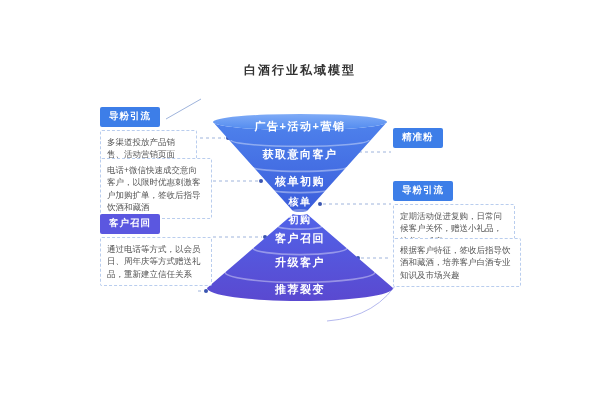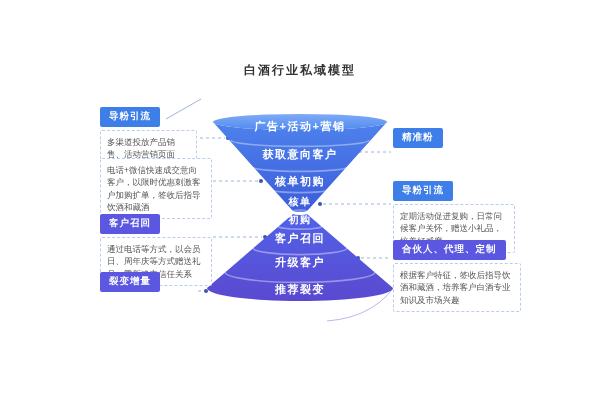--- a/index.html
+++ b/index.html
@@ -100,30 +100,28 @@
   <div class="blk" style="left:100px;top:158px;width:112px">
     <div class="note">电话+微信快速成交意向客户，以限时优惠刺激客户加购扩单，签收后指导饮酒和藏酒</div>
   </div>
 
   <div class="blk" style="left:100px;top:212px;width:112px">
     <div class="badge badge-purple">客户召回</div>
     <div class="note">通过电话等方式，以会员日、周年庆等方式赠送礼品，重新建立信任关系</div>
   </div>
 
   <div class="blk" style="left:100px;top:270px;width:97px">
-    <div class="badge badge-purple">裂变增量</div>
   </div>
 
   <div class="blk" style="left:393px;top:126px;width:126px">
     <div class="badge badge-blue">精准粉</div>
   </div>
 
   <div class="blk" style="left:393px;top:179px;width:122px">
     <div class="badge badge-blue">导粉引流</div>
     <div class="note">定期活动促进复购，日常问候客户关怀，赠送小礼品，培养好感度</div>
   </div>
 
   <div class="blk" style="left:393px;top:238px;width:128px">
-    <div class="badge badge-purple">合伙人、代理、定制</div>
     <div class="note">根据客户特征，签收后指导饮酒和藏酒，培养客户白酒专业知识及市场兴趣</div>
   </div>
 
 </div>
 
 </body></html>

